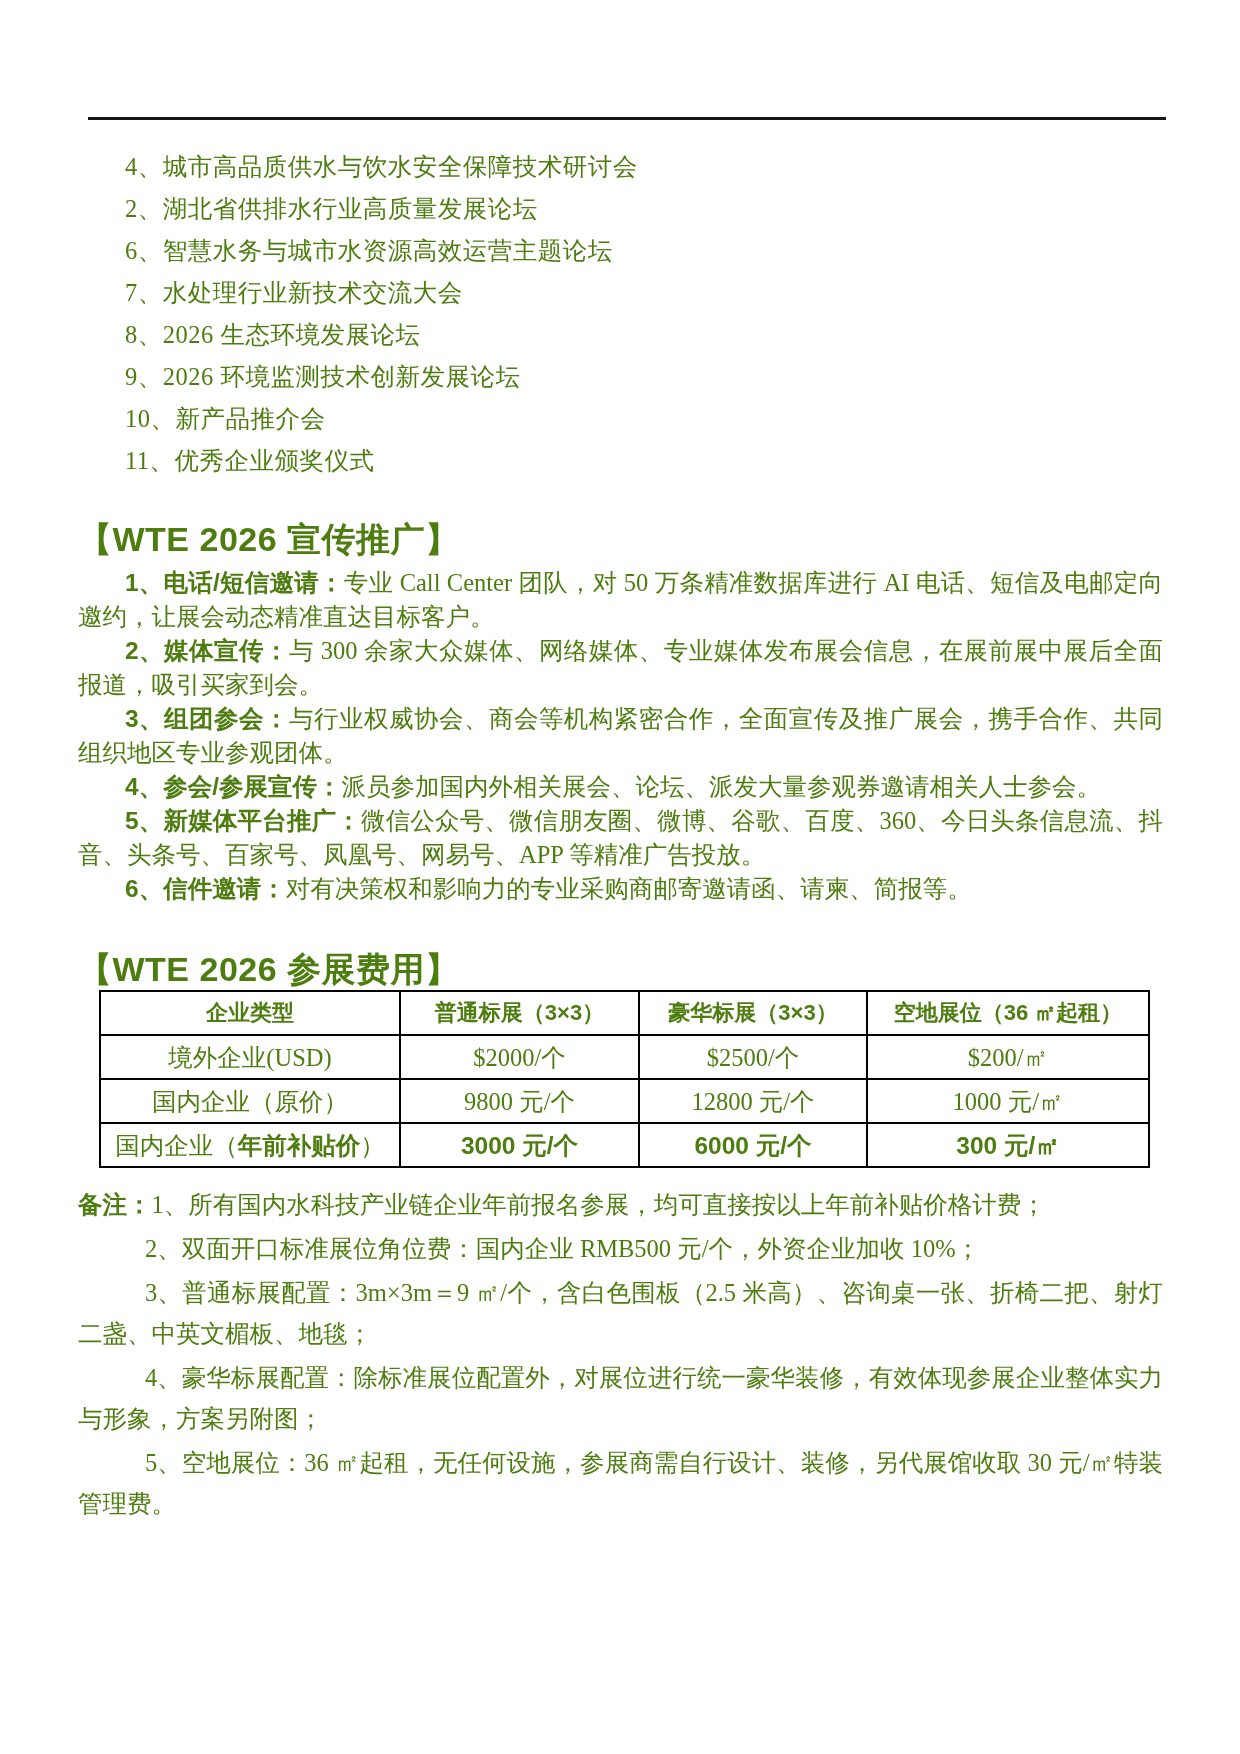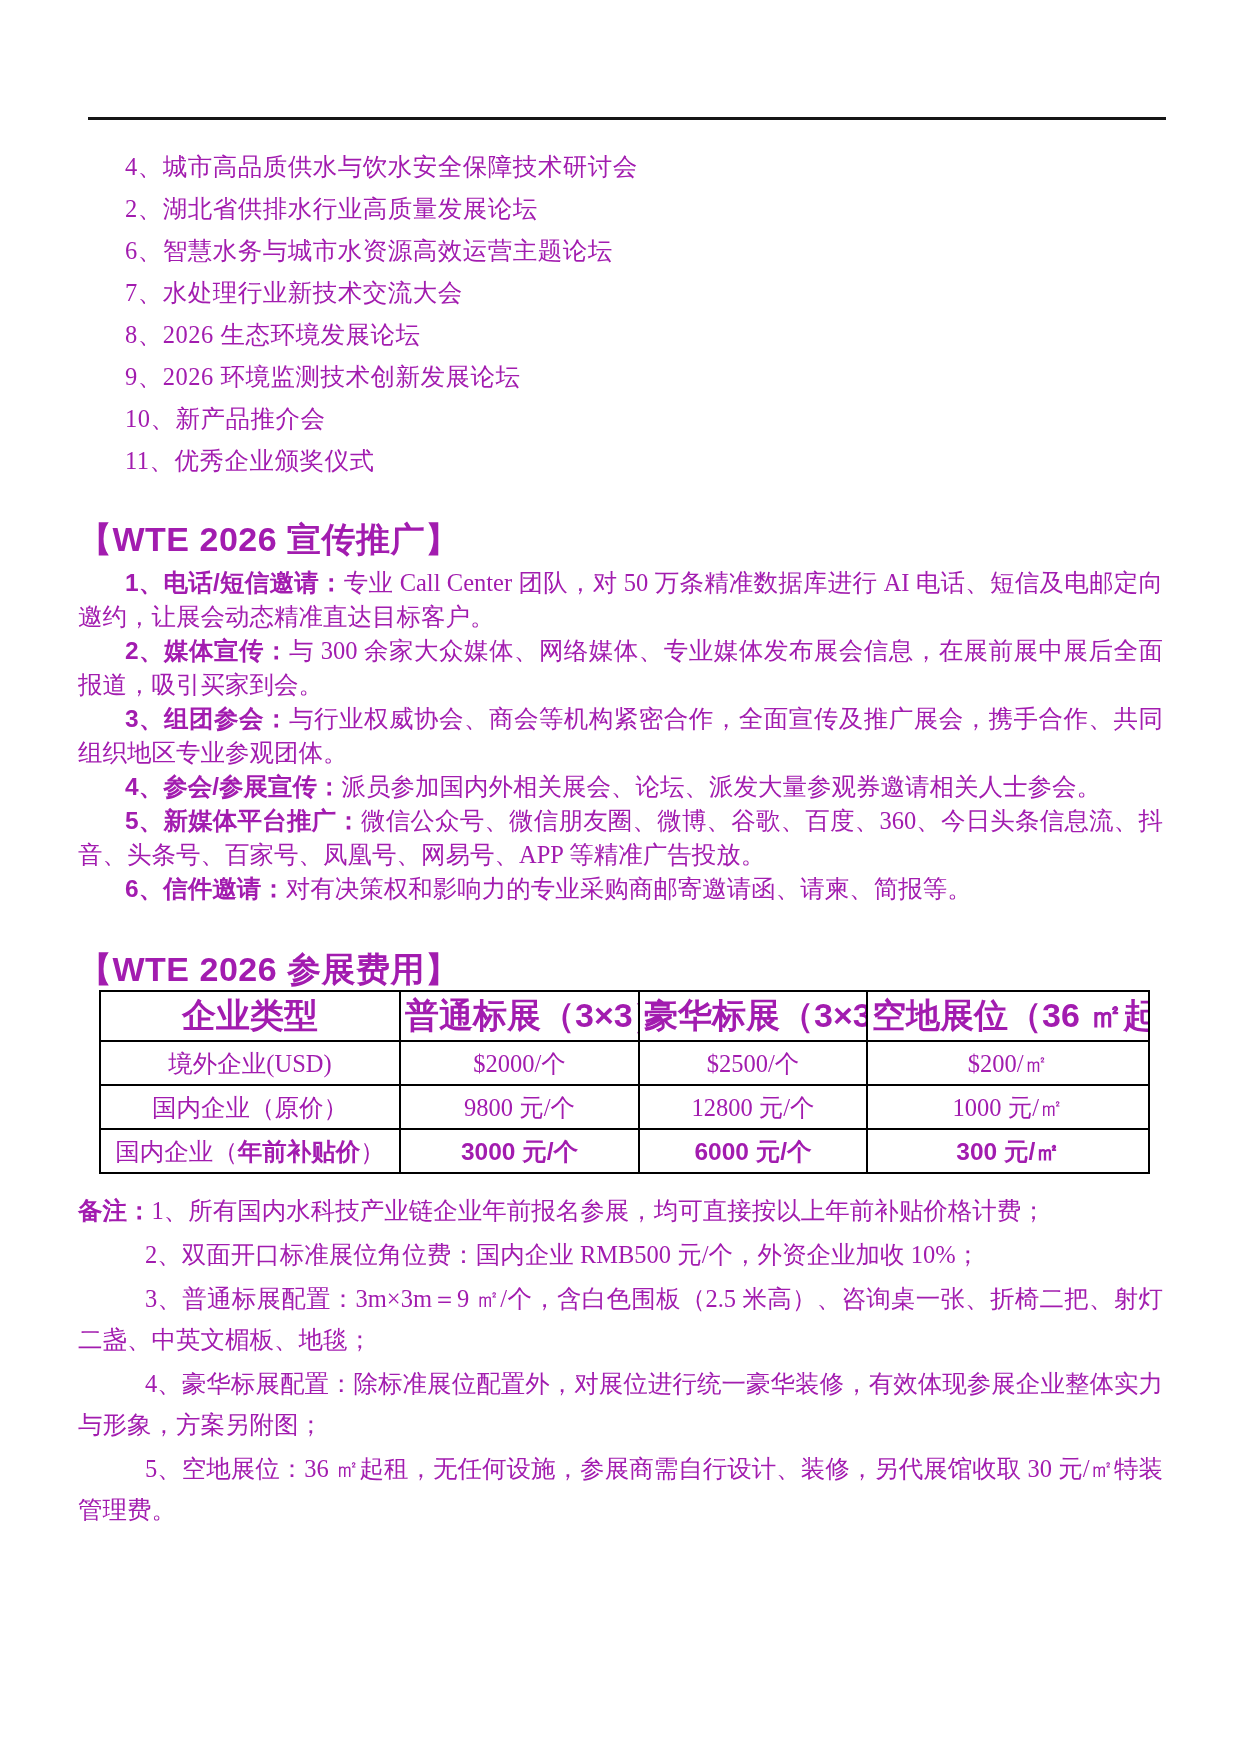--- a/index.html
+++ b/index.html
@@ -2,21 +2,21 @@
 <html lang="zh"><head>
 <meta charset="utf-8">
 <style>
   html, body { margin: 0; padding: 0; background: #808080; }
   .page {
     position: relative;
     width: 1240px;
     height: 1754px;
     margin: 0 auto;
     background: #ffffff;
-    color: #a21caf;
+    color: #4d7c0f;
     font-family: "Liberation Serif", "DejaVu Serif", serif;
     overflow: hidden;
   }
   .header-rule {
     position: absolute;
     left: 88px;
     top: 117px;
     width: 1078px;
     height: 0;
     border-top: 3px solid #161616;
@@ -66,21 +66,21 @@
   table.fees th, table.fees td {
     border: 2px solid #000;
     height: 40px;
     padding: 1px 4px;
     overflow: hidden;
     white-space: nowrap;
   }
   table.fees th {
     font-family: "Liberation Sans", "DejaVu Sans", sans-serif;
     font-weight: bold;
-    font-size: 34px;
+    font-size: 22px;
   }
   .notes {
     margin-top: 16px;
     font-size: 24.5px;
     line-height: 41px;
     text-align: justify;
   }
   .notes p { margin: 0 0 3px 0; text-indent: 67px; }
   .notes p.note-first { text-indent: 0; }
 </style>

